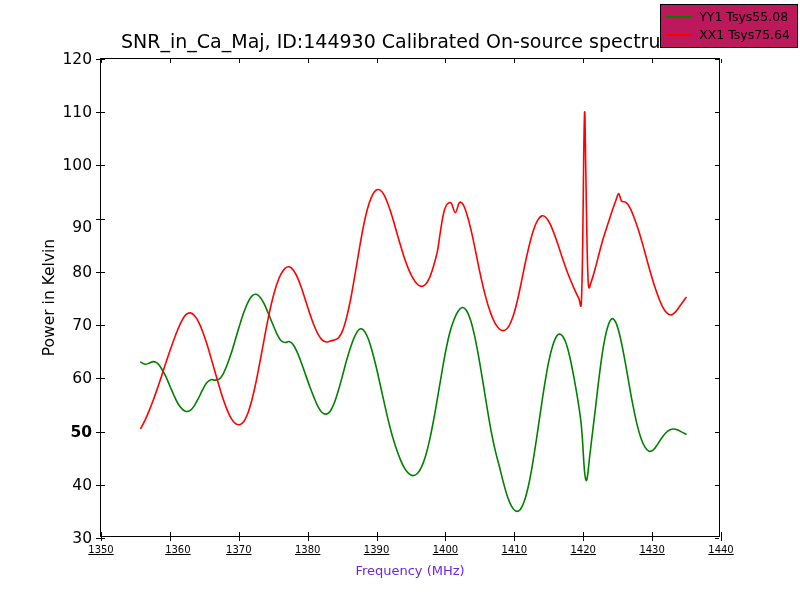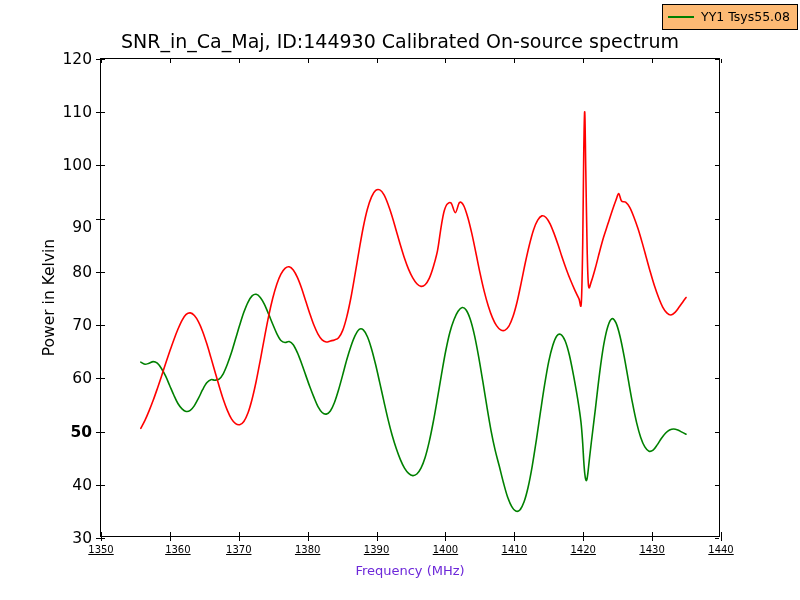--- a/index.html
+++ b/index.html
@@ -43,21 +43,21 @@
   #yaxis-title{
     position:absolute;left:0px;top:0px;width:479px;
     transform:rotate(-90deg);transform-origin:0 0;
     margin-left:40px;margin-top:537px;
     text-align:center;font-size:15.5px;color:#000;
   }
 
   
   #legend{
     position:absolute;right:2px;top:4px;
-    background:#fdba74;border:1.1px solid #000;
+    background:#be185d;border:1.1px solid #000;
     padding:4px 7px 4px 5px;
     display:flex;flex-direction:column;gap:2px;
   }
   .legend-row{display:flex;align-items:center;gap:7px;height:16px;}
   .legend-swatch{width:26px;height:2px;display:block;flex:none;}
   .legend-text{font-size:12.5px;color:#000;white-space:nowrap;line-height:1;}
 </style>
 </head>
 <body>
 
@@ -153,15 +153,19 @@
     </div>
 
   <div id="xaxis-title">Frequency (MHz)</div>
   <div id="yaxis-title">Power in Kelvin</div>
 
   <div id="legend">
       <div class="legend-row">
         <span class="legend-swatch" style="background: rgb(0, 128, 0);"></span>
         <span class="legend-text">YY1 Tsys55.08</span>
       </div>
+      <div class="legend-row">
+        <span class="legend-swatch" style="background: rgb(255, 0, 0);"></span>
+        <span class="legend-text">XX1 Tsys75.64</span>
+      </div>
     </div>
 
 </div>
 
 </body></html>

